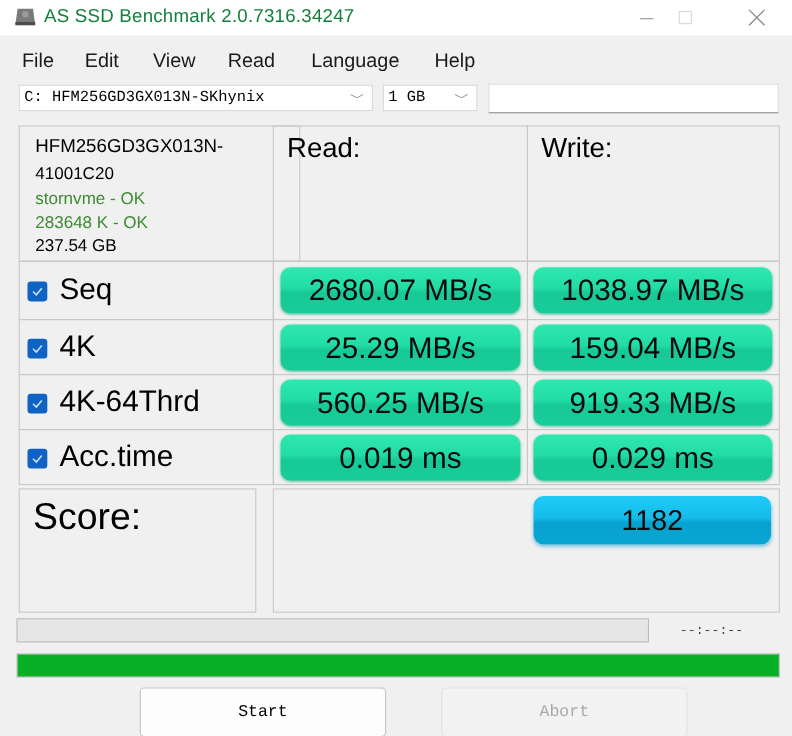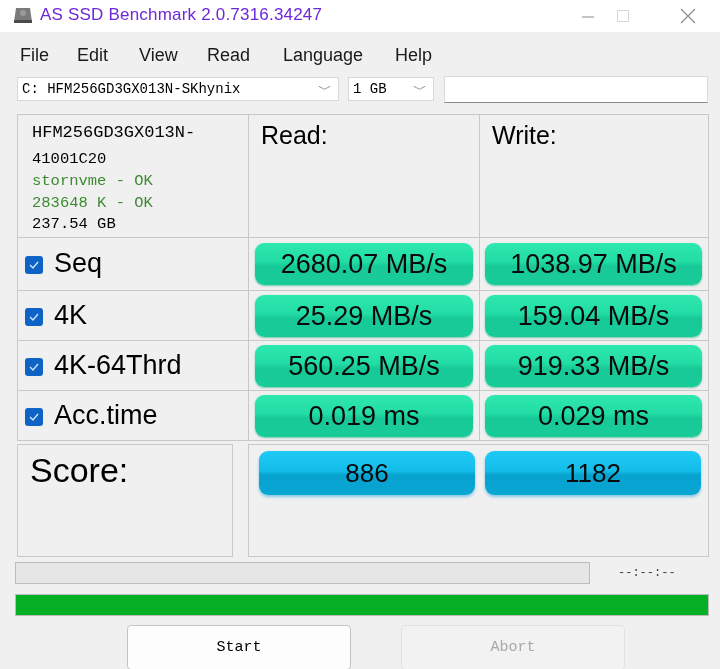--- a/index.html
+++ b/index.html
@@ -3,21 +3,21 @@
 <meta charset="utf-8">
 <style>
   html, body { margin:0; padding:0; }
   body { width:720px; height:669px; background:#f0f0f0; position:relative; overflow:hidden;
          font-family:"Liberation Sans", "DejaVu Sans", sans-serif; color:#000; }
   .abs { position:absolute; }
 
   
   .titlebar { left:0; top:0; width:720px; height:32px; background:#ffffff; }
   .app-icon { left:13px; top:7px; width:20px; height:17px; }
-  .title { left:40px; top:5px; font-size:17px; color:#6d28d9; letter-spacing:0.2px; }
+  .title { left:40px; top:5px; font-size:17px; color:#15803d; letter-spacing:0.2px; }
   .winbtn { top:0; width:46px; height:32px; display:flex; align-items:center; justify-content:center; color:#777; }
   .winbtn.min { left:565px; }
   .winbtn.max { left:600px; }
   .winbtn.close { left:665px; }
 
   
   .menubar { left:0; top:37px; width:720px; height:36px; }
   .menu-item { position:absolute; top:8px; font-size:18px; color:#1a1a1a; }
 
   
@@ -99,21 +99,21 @@
 <div class="abs combo drive-combo">
   <span class="val">C: HFM256GD3GX013N-SKhynix</span>
   <span class="chev">﹀</span>
 </div>
 <div class="abs combo size-combo">
   <span class="val">1 GB</span>
   <span class="chev">﹀</span>
 </div>
 <div class="abs text-box"></div>
 
-<div class="cell" style="left:17px;top:114px;width:232px;height:124px;font-family:Liberation Mono, monospace;">
+<div class="cell" style="left:17px;top:114px;width:256px;height:124px;">
   <div class="info-line" style="top:8px;font-size:17px;">HFM256GD3GX013N-</div>
   <div class="info-line" style="top:35px;">41001C20</div>
   <div class="info-line green-text" style="top:57px;">stornvme - OK</div>
   <div class="info-line green-text" style="top:79px;">283648 K - OK</div>
   <div class="info-line" style="top:100px;">237.54 GB</div>
 </div>
 <div class="cell" style="left:248px;top:114px;width:232px;height:124px;">
   <div class="hdr">Read:</div>
 </div>
 <div class="cell" style="left:479px;top:114px;width:230px;height:124px;">
@@ -176,21 +176,20 @@
     </div>
     <div class="cell" style="left: 479px; top: 390px; width: 230px; height: 51px;">
       <div class="res" style="left:5px;top:4px;width:217px;">0.029 ms</div>
     </div>
   </div>
 
 <div class="cell" style="left:17px;top:444px;width:216px;height:113px;">
   <div class="hdr" style="top:6px;font-size:34px;">Score:</div>
 </div>
 <div class="cell" style="left:248px;top:444px;width:461px;height:113px;">
-  <div class="score-btn" style="left:10px;top:6px;width:216px;">886</div>
   <div class="score-btn" style="left:236px;top:6px;width:216px;">1182</div>
 </div>
 
 <div class="abs prog-empty">
   <div class="prog-fill" id="fill-test" style="width: 0%;"></div>
 </div>
 <div class="abs time-text">--:--:--</div>
 <div class="abs prog-full">
   <div class="prog-fill" id="fill-overall" style="width: 100%;"></div>
 </div>

